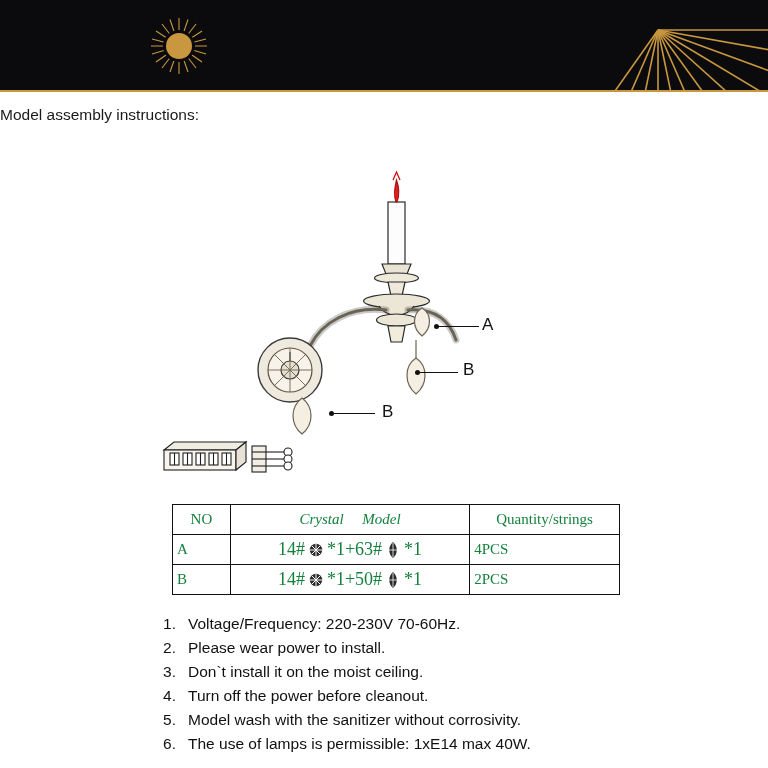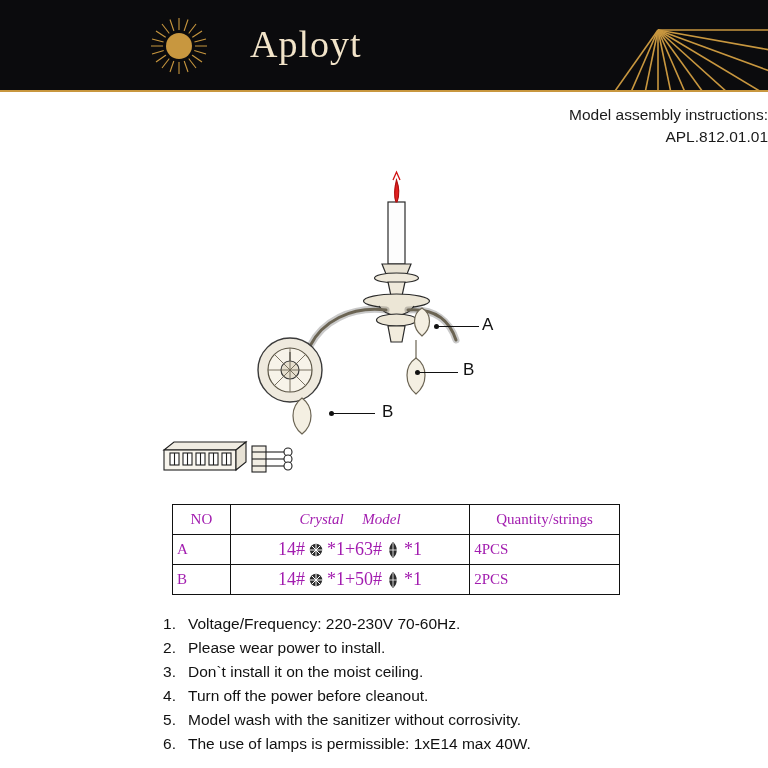--- a/index.html
+++ b/index.html
@@ -64,21 +64,21 @@
     left: 0; top: 90px;
     width: 768px; height: 2px;
     background: #c8973f;
   }
 
   
   .title-block {
     position: absolute;
     left: 0; top: 104px;
     width: 768px;
-    text-align: right;
+    text-align: left;
   }
   .title-line1 {
     font-size: 15.5px;
     color: #1a1a1a;
     line-height: 22px;
   }
   .title-line2 {
     font-size: 15.5px;
     color: #1a1a1a;
     line-height: 22px;
@@ -123,21 +123,21 @@
     left: 172px; top: 504px;
     width: 448px;
     border-collapse: collapse;
   }
   .spec-table td, .spec-table th {
     border: 1.4px solid #111;
     height: 30px;
     font-family: "Liberation Serif", serif;
     font-size: 15px;
     font-weight: normal;
-    color: #a21caf;
+    color: #15803d;
     padding: 0 4px;
   }
   .col-no { width: 58px; }
   .col-crystal { width: 240px; font-style: italic; }
   .col-qty { width: 150px; }
   .cell-label { font-size: 16px; }
   .crystal-cell {
     display: flex;
     align-items: center;
     justify-content: center;
@@ -209,28 +209,26 @@
           <line x1="29" y1="29" x2="1" y2="29"></line>
           <line x1="29" y1="29" x2="2" y2="22"></line>
           <line x1="29" y1="29" x2="6" y2="14"></line>
           <line x1="29" y1="29" x2="12" y2="7"></line>
           <line x1="29" y1="29" x2="20" y2="2.5"></line>
         </g>
       </svg>
       <div class="core"></div>
     </div>
 
-    <div class="brand">Aployt</div>
     <div class="banner-underline"></div>
   </div>
 </div>
 
 <div class="title-block">
   <div class="title-line1">Model assembly instructions:</div>
-  <div class="title-line2">APL.812.01.01</div>
 </div>
 
 <svg class="illustration" viewBox="0 0 420 300">
   <g stroke="#2a2a2a" fill="none" stroke-width="1.2">
 
     <rect x="238" y="42" width="17" height="62" fill="#fdfdfd" stroke="#2a2a2a"></rect>
     <path d="M246 42 C243 34 245 26 246.5 20 C249 27 250 34 247 42 Z" fill="#e02020" stroke="#b01010"></path>
     <path d="M243 20 L246.5 12 L250 20" stroke="#d01010" fill="none" stroke-width="1.3"></path>
 
     <path d="M232 104 L261 104 L257 114 L236 114 Z" fill="#e9e3d4" stroke="#2a2a2a"></path>

